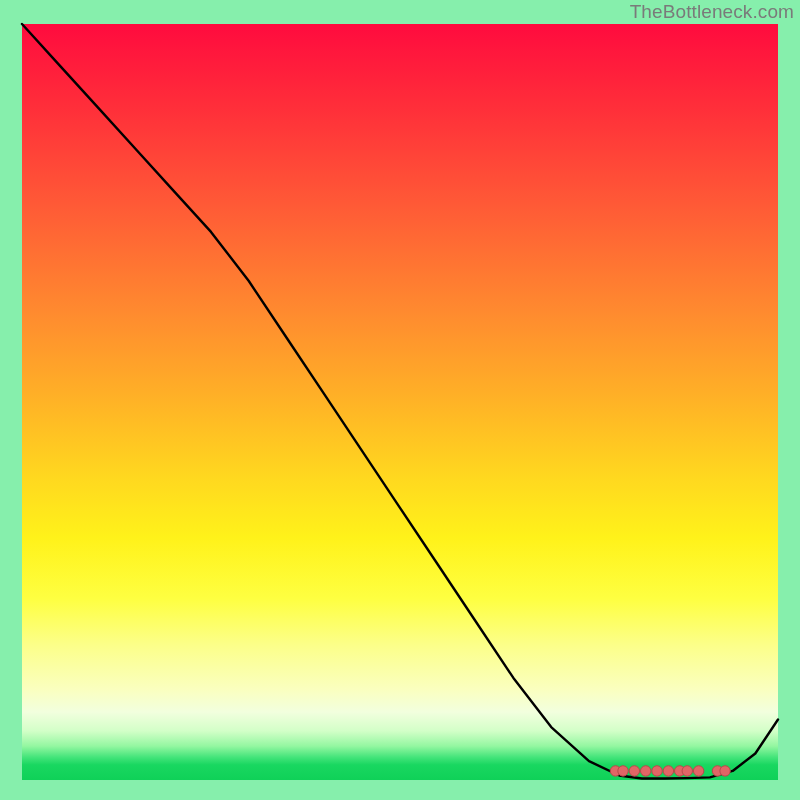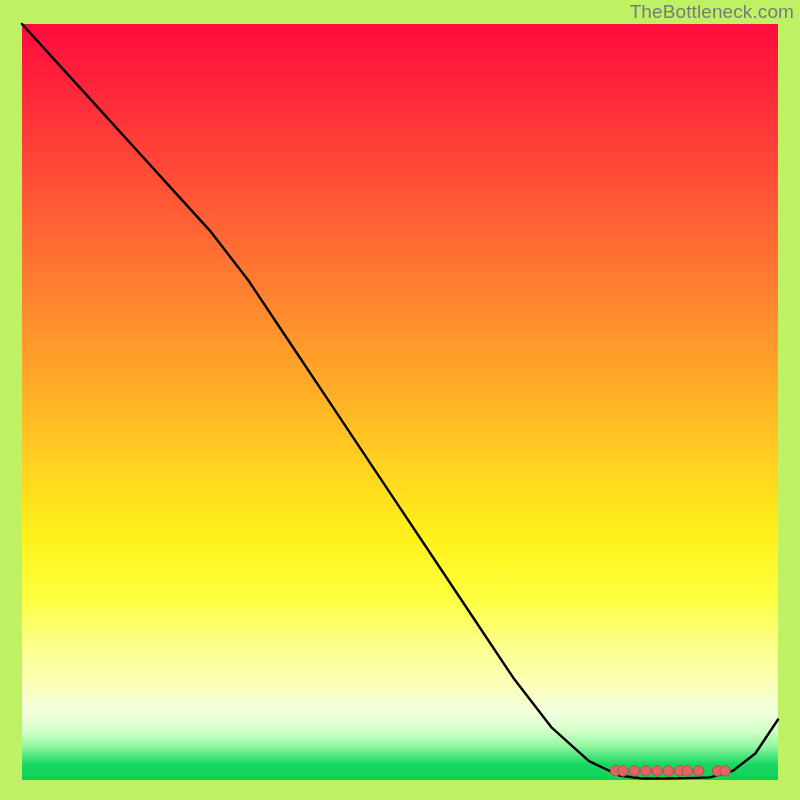--- a/index.html
+++ b/index.html
@@ -8,21 +8,21 @@
     width: 800px;
     height: 800px;
     background: #000;
     font-family: Arial, Helvetica, sans-serif;
     overflow: hidden;
   }
   .stage {
     position: relative;
     width: 800px;
     height: 800px;
-    background: #bef264;
+    background: #86efac;
   }
   .plot-wrap {
     position: absolute;
     left: 22px;
     top: 24px;
     width: 756px;
     height: 756px;
     background: #000;
   }
   .gradient {

